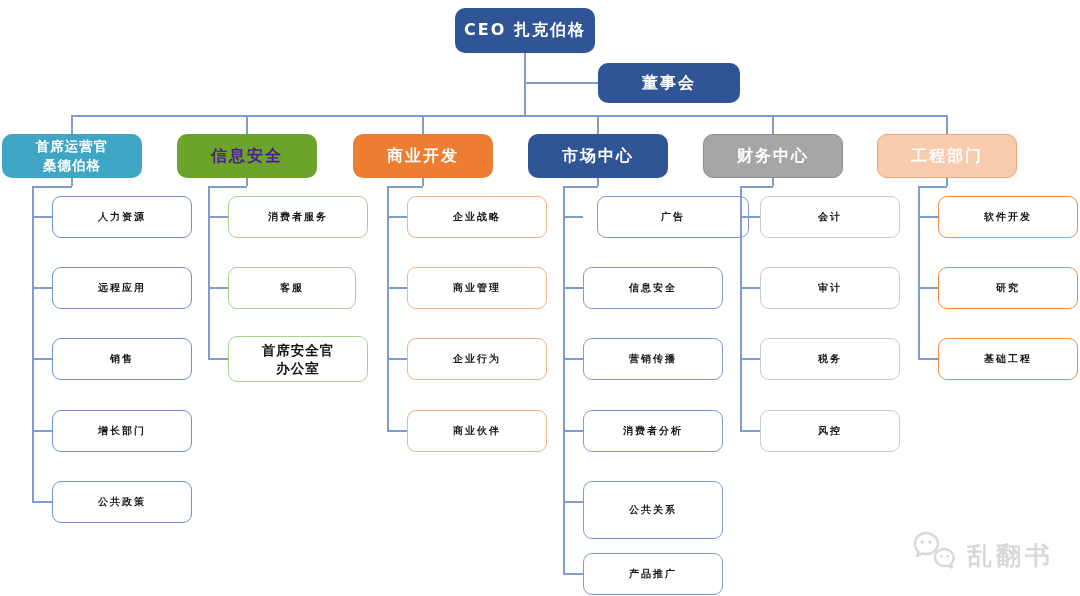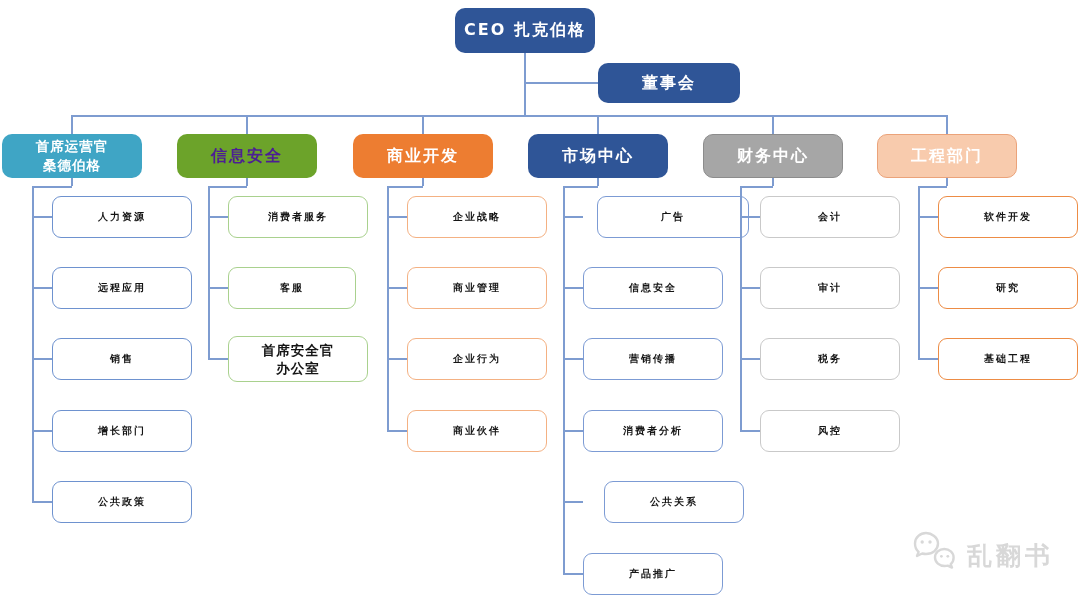--- a/index.html
+++ b/index.html
@@ -89,21 +89,21 @@
       <div class="cline" style="left: 563px; top: 186px; width: 1.5px; height: 388px;"></div>
       <div class="cline" style="left: 563px; top: 216.25px; width: 20px; height: 1.5px;"></div>
       <div class="node child" style="left: 583px; top: 196px; width: 152px; height: 42px; border-color: rgb(124, 155, 212); margin-left: 14px;">广告</div>
       <div class="cline" style="left: 563px; top: 287.25px; width: 20px; height: 1.5px;"></div>
       <div class="node child" style="left: 583px; top: 267px; width: 140px; height: 42px; border-color: rgb(124, 155, 212);">信息安全</div>
       <div class="cline" style="left: 563px; top: 358.25px; width: 20px; height: 1.5px;"></div>
       <div class="node child" style="left: 583px; top: 338px; width: 140px; height: 42px; border-color: rgb(124, 155, 212);">营销传播</div>
       <div class="cline" style="left: 563px; top: 430.25px; width: 20px; height: 1.5px;"></div>
       <div class="node child" style="left: 583px; top: 410px; width: 140px; height: 42px; border-color: rgb(124, 155, 212);">消费者分析</div>
       <div class="cline" style="left: 563px; top: 501.25px; width: 20px; height: 1.5px;"></div>
-      <div class="node child" style="left: 604px; top: 481px; width: 140px; height: 42px; border-color: rgb(124, 155, 212);">公共关系</div>
+      <div class="node child" style="left: 583px; top: 481px; width: 140px; height: 58px; border-color: rgb(124, 155, 212);">公共关系</div>
       <div class="cline" style="left: 563px; top: 573.25px; width: 20px; height: 1.5px;"></div>
       <div class="node child" style="left: 583px; top: 553px; width: 140px; height: 42px; border-color: rgb(124, 155, 212);">产品推广</div>
       <div class="cline" style="left: 772.25px; top: 115px; width: 1.5px; height: 19px;"></div>
       <div class="node hdr" style="left: 703px; top: 134px; width: 140px; height: 44px; background: rgb(166, 166, 166); color: rgb(255, 255, 255); border: 1px solid rgb(140, 140, 140);">财务中心</div>
       <div class="cline" style="left: 772.25px; top: 178px; width: 1.5px; height: 8px;"></div>
       <div class="cline" style="left: 740px; top: 186px; width: 33px; height: 1.5px;"></div>
       <div class="cline" style="left: 740px; top: 186px; width: 1.5px; height: 245px;"></div>
       <div class="cline" style="left: 740px; top: 216.25px; width: 20px; height: 1.5px;"></div>
       <div class="node child" style="left: 760px; top: 196px; width: 140px; height: 42px; border-color: rgb(201, 201, 201);">会计</div>
       <div class="cline" style="left: 740px; top: 287.25px; width: 20px; height: 1.5px;"></div>

